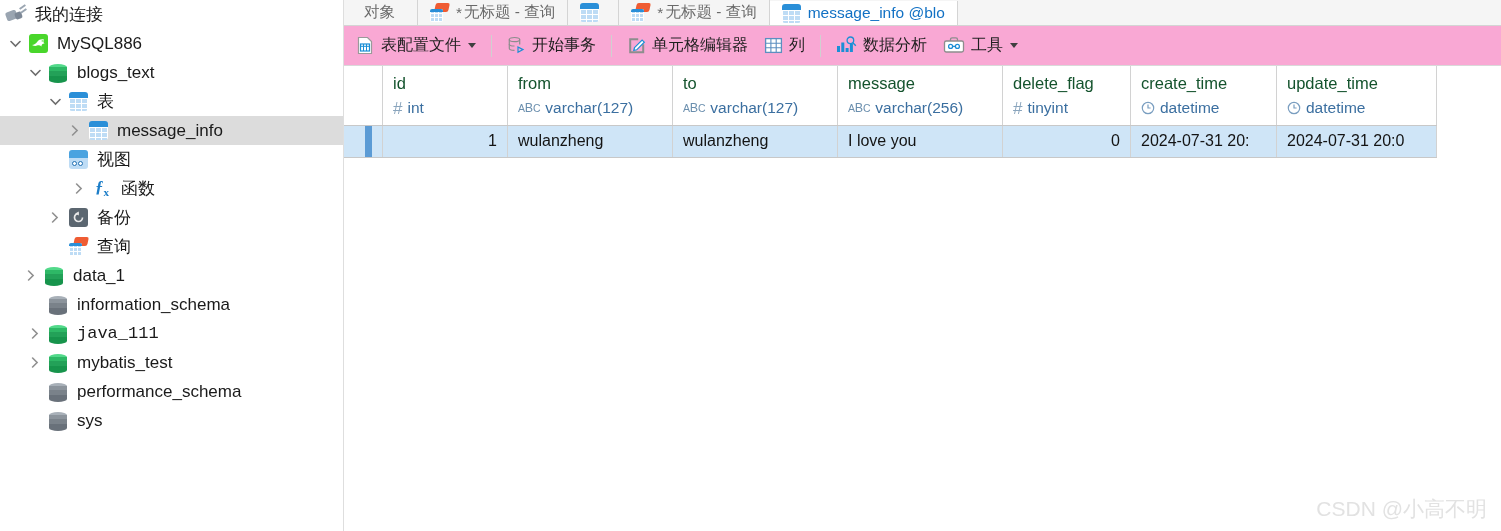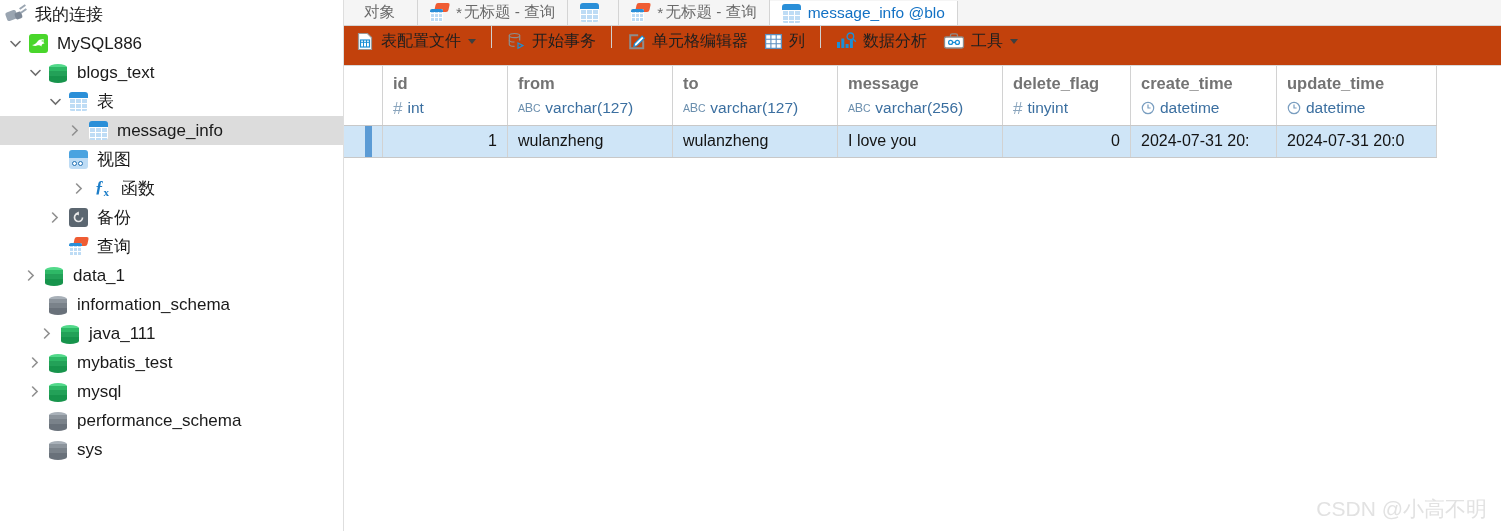--- a/index.html
+++ b/index.html
@@ -194,22 +194,22 @@
     border-bottom:1px solid #ffffff;
     margin-bottom:-1px;
   }
   .tab .tabico { margin-right:7px; display:flex; align-items:center; }
   .tab .star { margin-right:2px; }
 
   
   #toolbar {
     height:40px;
     display:flex;
-    align-items:flex-start;
-    background:#c2410c;
+    align-items:center;
+    background:#f9a8d4;
     border-bottom:1px solid #d9d9d9;
     padding-left:4px;
     box-sizing:border-box;
     white-space:nowrap;
   }
   .tb-item {
     display:flex; align-items:center;
     height:30px;
     padding:0 8px;
     font-size:16px;
@@ -247,21 +247,21 @@
   }
   table.dgrid th {
     height:59px;
     background:#ffffff;
     text-align:left;
     vertical-align:top;
     padding:7px 0 0 10px;
     font-weight:normal;
   }
   th.selcol { background:#bcd9f0; border-bottom:2px solid #1f7fcf; }
-  .colname { font-weight:bold; font-size:16.5px; color:#737373; line-height:20px; }
+  .colname { font-weight:normal; font-size:16.5px; color:#14532d; line-height:20px; }
   .coltype {
     display:flex; align-items:center;
     color:#3b6fa0; font-size:15.5px; line-height:20px; margin-top:5px;
   }
   .typeico { margin-right:5px; display:flex; align-items:center; color:#7a9ec0; }
   .typeico.hashmark { font-size:17px; color:#8aa5bd; line-height:1; }
   .abc-ico { font-size:10.5px; letter-spacing:-0.2px; color:#6b8fae; }
   .abc-ico .big { font-size:12.5px; vertical-align:-1px; }
 
   table.dgrid td {
@@ -434,21 +434,21 @@
           <span class="chev none"></span>
           <span class="ico">
             <span class="db-cyl db-gray">
               <span class="top"></span>
               <span class="body"></span>
               <span class="bot"></span>
             </span>
           </span>
           <span class="lbl">information_schema</span>
         </div>
-        <div class="tree-row" style="padding-left: 36px;">
+        <div class="tree-row" style="padding-left: 24px; font-family: Liberation Mono, monospace;">
           <span class="chev">
             <svg width="8" height="11" viewBox="0 0 8 11">
               <path d="M1.6 1 L6.1 5.5 L1.6 10" fill="none" stroke="#909090" stroke-width="1.6" stroke-linecap="round"></path>
             </svg>
           </span>
           <span class="ico">
             <span class="db-cyl db-green">
               <span class="top"></span>
               <span class="body"></span>
               <span class="bot"></span>
@@ -463,35 +463,20 @@
             </svg>
           </span>
           <span class="ico">
             <span class="db-cyl db-green">
               <span class="top"></span>
               <span class="body"></span>
               <span class="bot"></span>
             </span>
           </span>
           <span class="lbl">mybatis_test</span>
-        </div>
-        <div class="tree-row" style="padding-left: 24px;">
-          <span class="chev">
-            <svg width="8" height="11" viewBox="0 0 8 11">
-              <path d="M1.6 1 L6.1 5.5 L1.6 10" fill="none" stroke="#909090" stroke-width="1.6" stroke-linecap="round"></path>
-            </svg>
-          </span>
-          <span class="ico">
-            <span class="db-cyl db-green">
-              <span class="top"></span>
-              <span class="body"></span>
-              <span class="bot"></span>
-            </span>
-          </span>
-          <span class="lbl">mysql</span>
         </div>
         <div class="tree-row" style="padding-left: 24px;">
           <span class="chev none"></span>
           <span class="ico">
             <span class="db-cyl db-gray">
               <span class="top"></span>
               <span class="body"></span>
               <span class="bot"></span>
             </span>
           </span>

